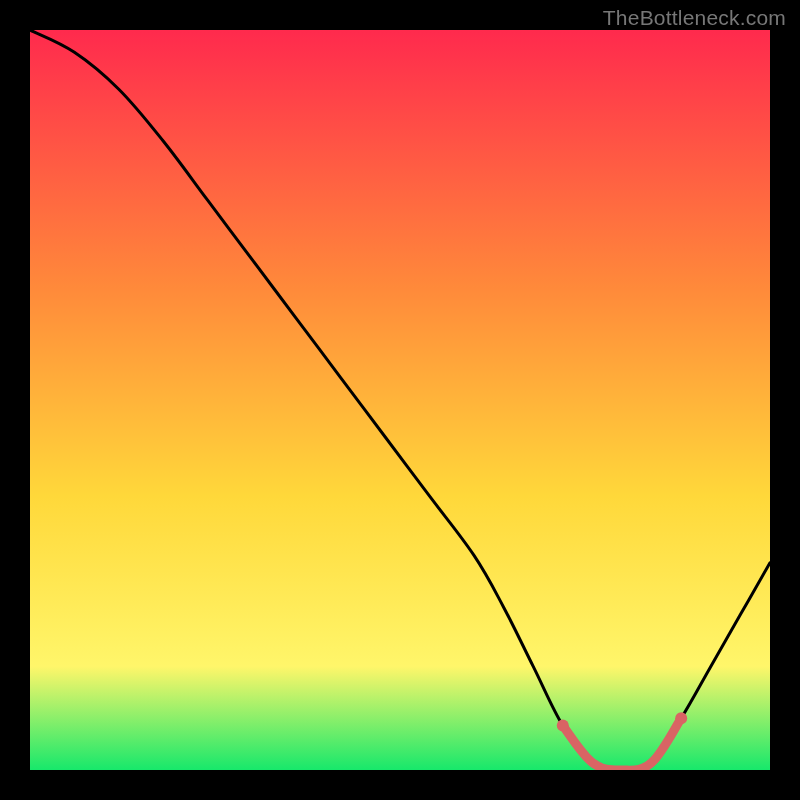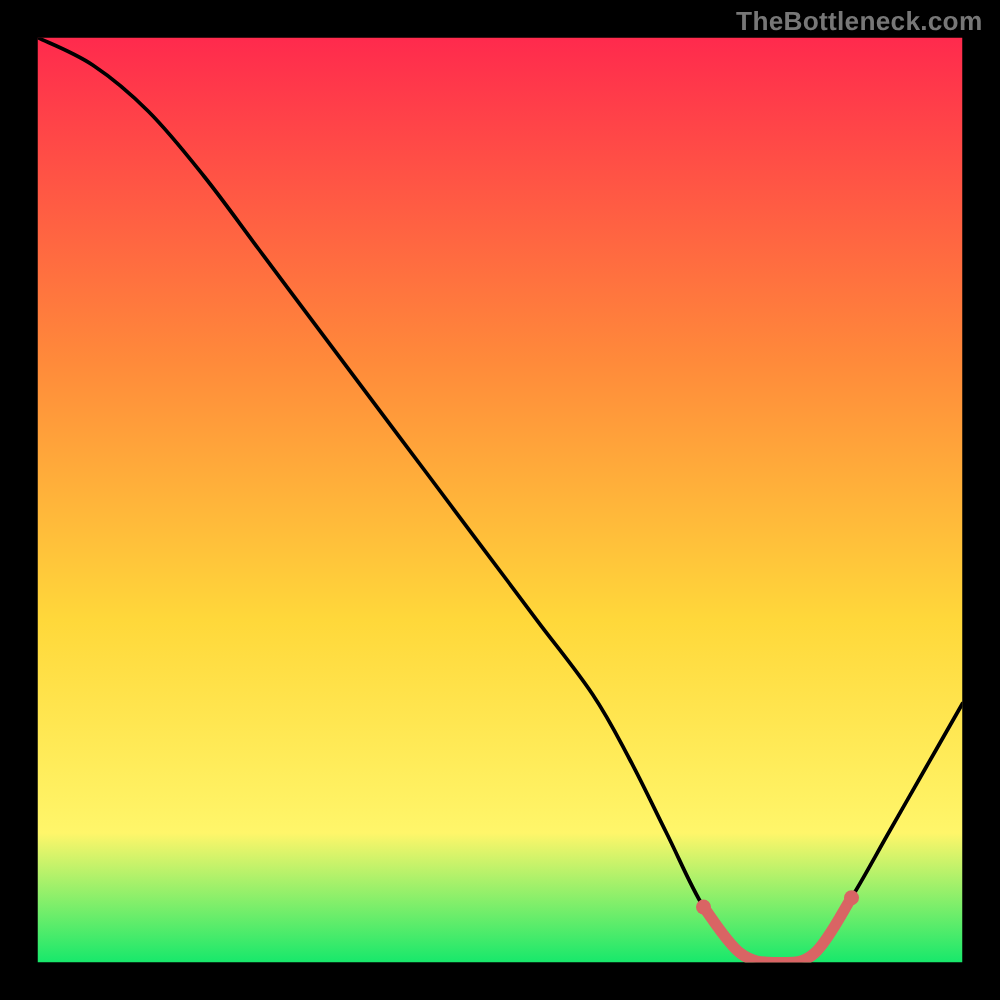--- a/index.html
+++ b/index.html
@@ -18,21 +18,21 @@
     width: 740px;
     height: 740px;
     background: #000;
   }
   .watermark {
     position: absolute;
     top: 6px;
     right: 14px;
     color: #777;
     font-size: 21px;
-    font-weight: 700;
+    font-weight: 400;
     letter-spacing: 0.2px;
     z-index: 5;
   }
   svg {
     display: block;
   }
 </style>
 </head>
 <body>
 

